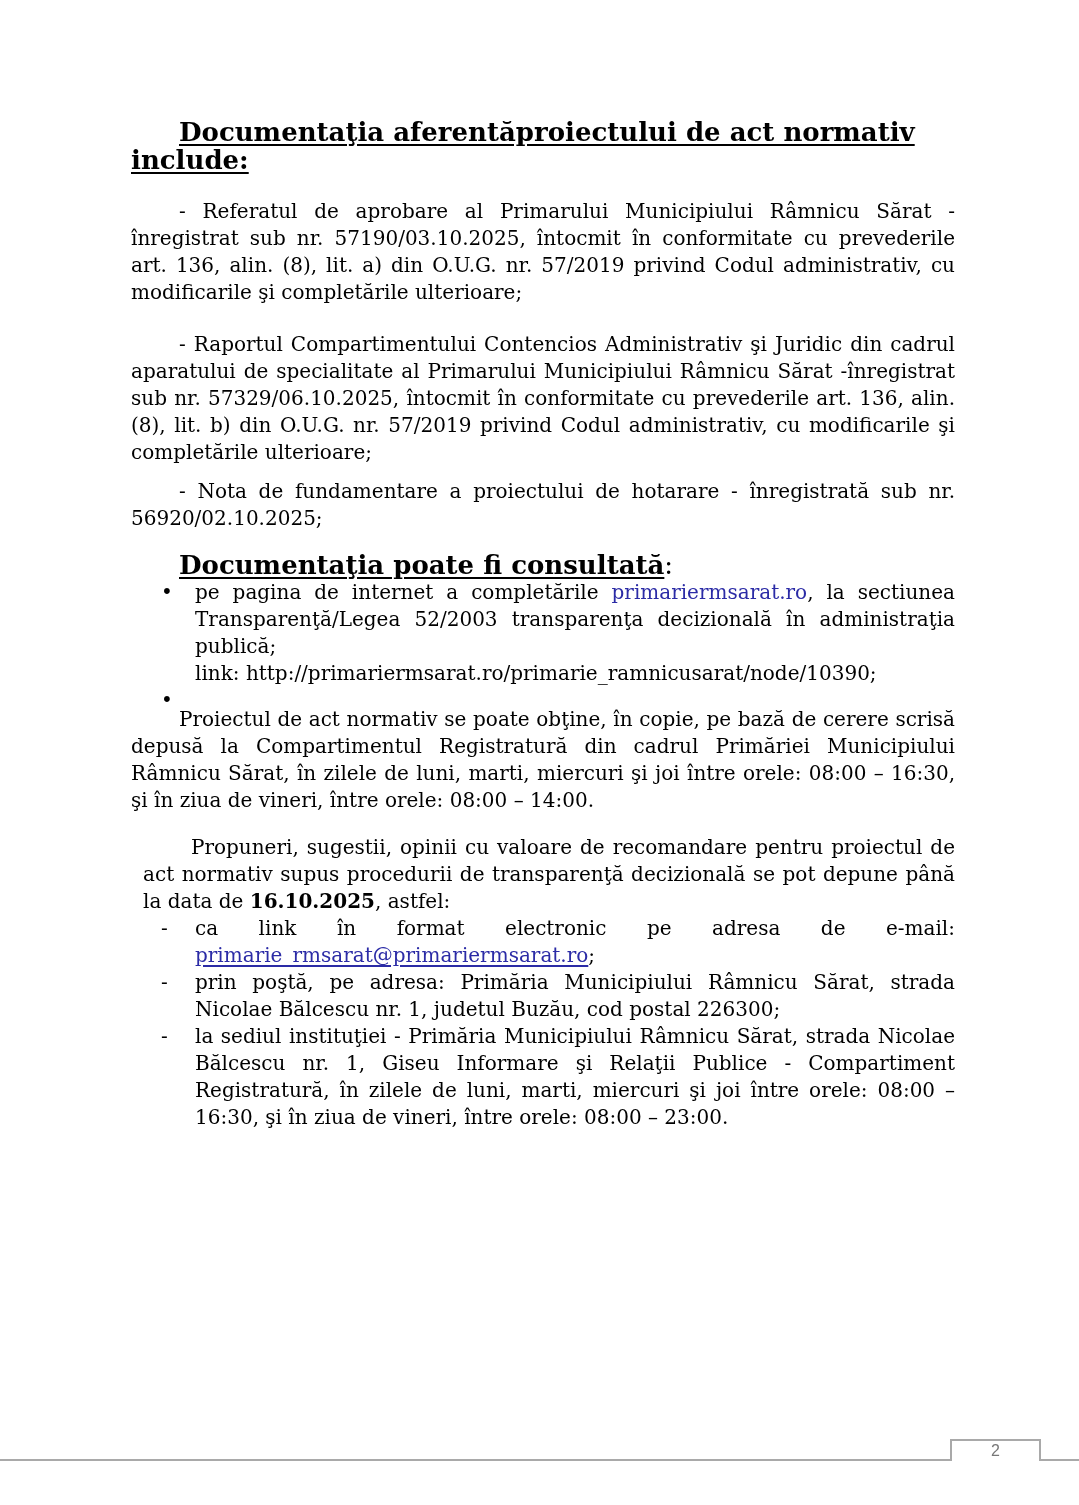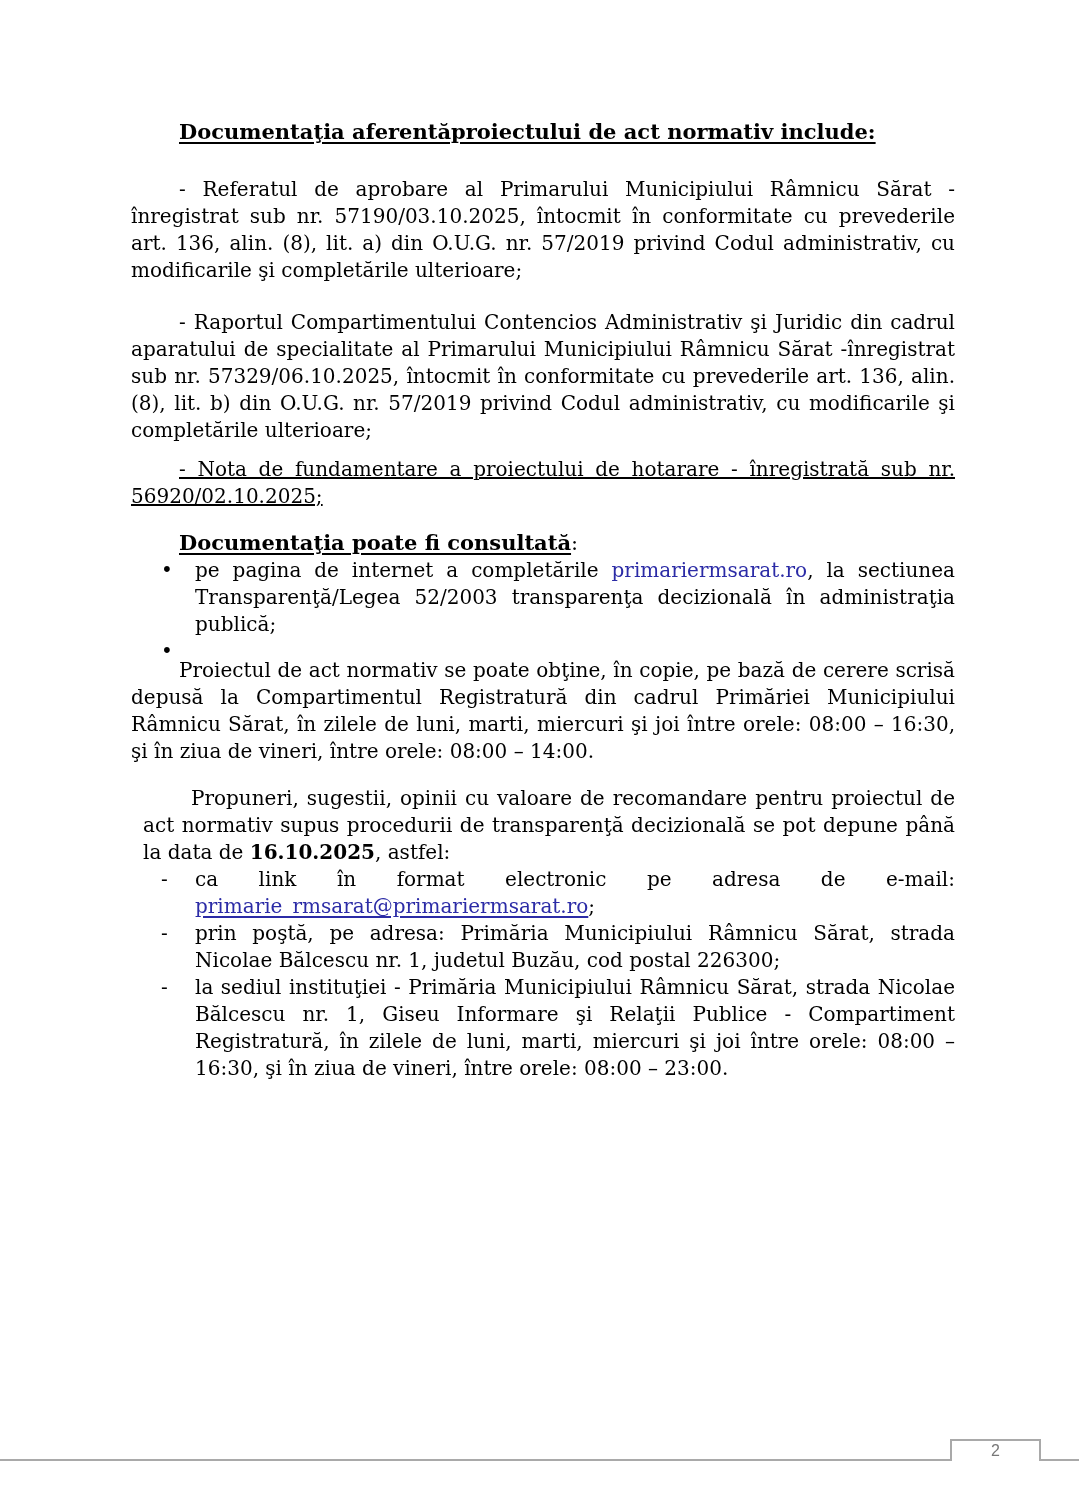--- a/index.html
+++ b/index.html
@@ -19,37 +19,37 @@
     width: 824px;
   }
   .para {
     font-size: 20px;
     line-height: 27px;
     text-align: justify;
     margin: 0;
   }
   .ind { text-indent: 48px; }
   .heading {
-    font-size: 21px;
+    font-size: 26px;
     line-height: 28px;
     font-weight: bold;
     margin: 0;
     text-indent: 48px;
   }
   .heading .u-text {
     text-decoration: underline;
     text-decoration-thickness: 2px;
     text-underline-offset: 3px;
   }
   .heading .colon { font-weight: normal; text-decoration: none; }
   .mt25 { margin-top: 25px; }
-  .mt24 { margin-top: 30px; }
+  .mt24 { margin-top: 24px; }
   .mt20 { margin-top: 20px; margin-left: 12px; }
   .mt19 { margin-top: 19px; }
-  .mt12 { margin-top: 12px; text-decoration: underline; }
+  .mt12 { margin-top: 12px; }
   .mt0  { margin-top: 0; }
   .list-item {
     position: relative;
     padding-left: 64px;
     font-size: 20px;
     line-height: 27px;
     text-align: justify;
     margin: 0;
   }
   .list-item .marker {
@@ -110,20 +110,21 @@
 
   <p class="para ind mt12">- Nota de fundamentare a proiectului de hotarare - înregistrată sub nr. 56920/02.10.2025;</p>
 
   <h2 class="heading mt19"><span class="u-text">Documentaţia poate fi consultată</span><span class="colon">:</span></h2>
 
   <div class="list-item mt24">
     <span class="marker">•</span>
     <span>pe pagina de internet a completările </span><a class="link">primariermsarat.ro</a><span>, la sectiunea Transparenţă/Legea 52/2003 transparenţa decizională în administraţia publică;</span>
   </div>
 
+  <p class="list-item mt24">link: http://primariermsarat.ro/primarie_ramnicusarat/node/10390;</p>
 
   <div class="list-item mt25">
     <span class="marker">•</span>
   </div>
 
   <p class="para ind mt19">Proiectul de act normativ se poate obţine, în copie, pe bază de cerere scrisă depusă la Compartimentul Registratură din cadrul Primăriei Municipiului Râmnicu Sărat, în zilele de luni, marti, miercuri şi joi între orele: 08:00 – 16:30, şi în ziua de vineri, între orele: 08:00 – 14:00.</p>
 
   <p class="para ind mt20"><span>Propuneri, sugestii, opinii cu valoare de recomandare pentru proiectul de act normativ supus procedurii de transparenţă decizională se pot depune până la data de </span><span class="bold">16.10.2025</span><span>, astfel:</span></p>
 
   <div class="list-item mt24">

